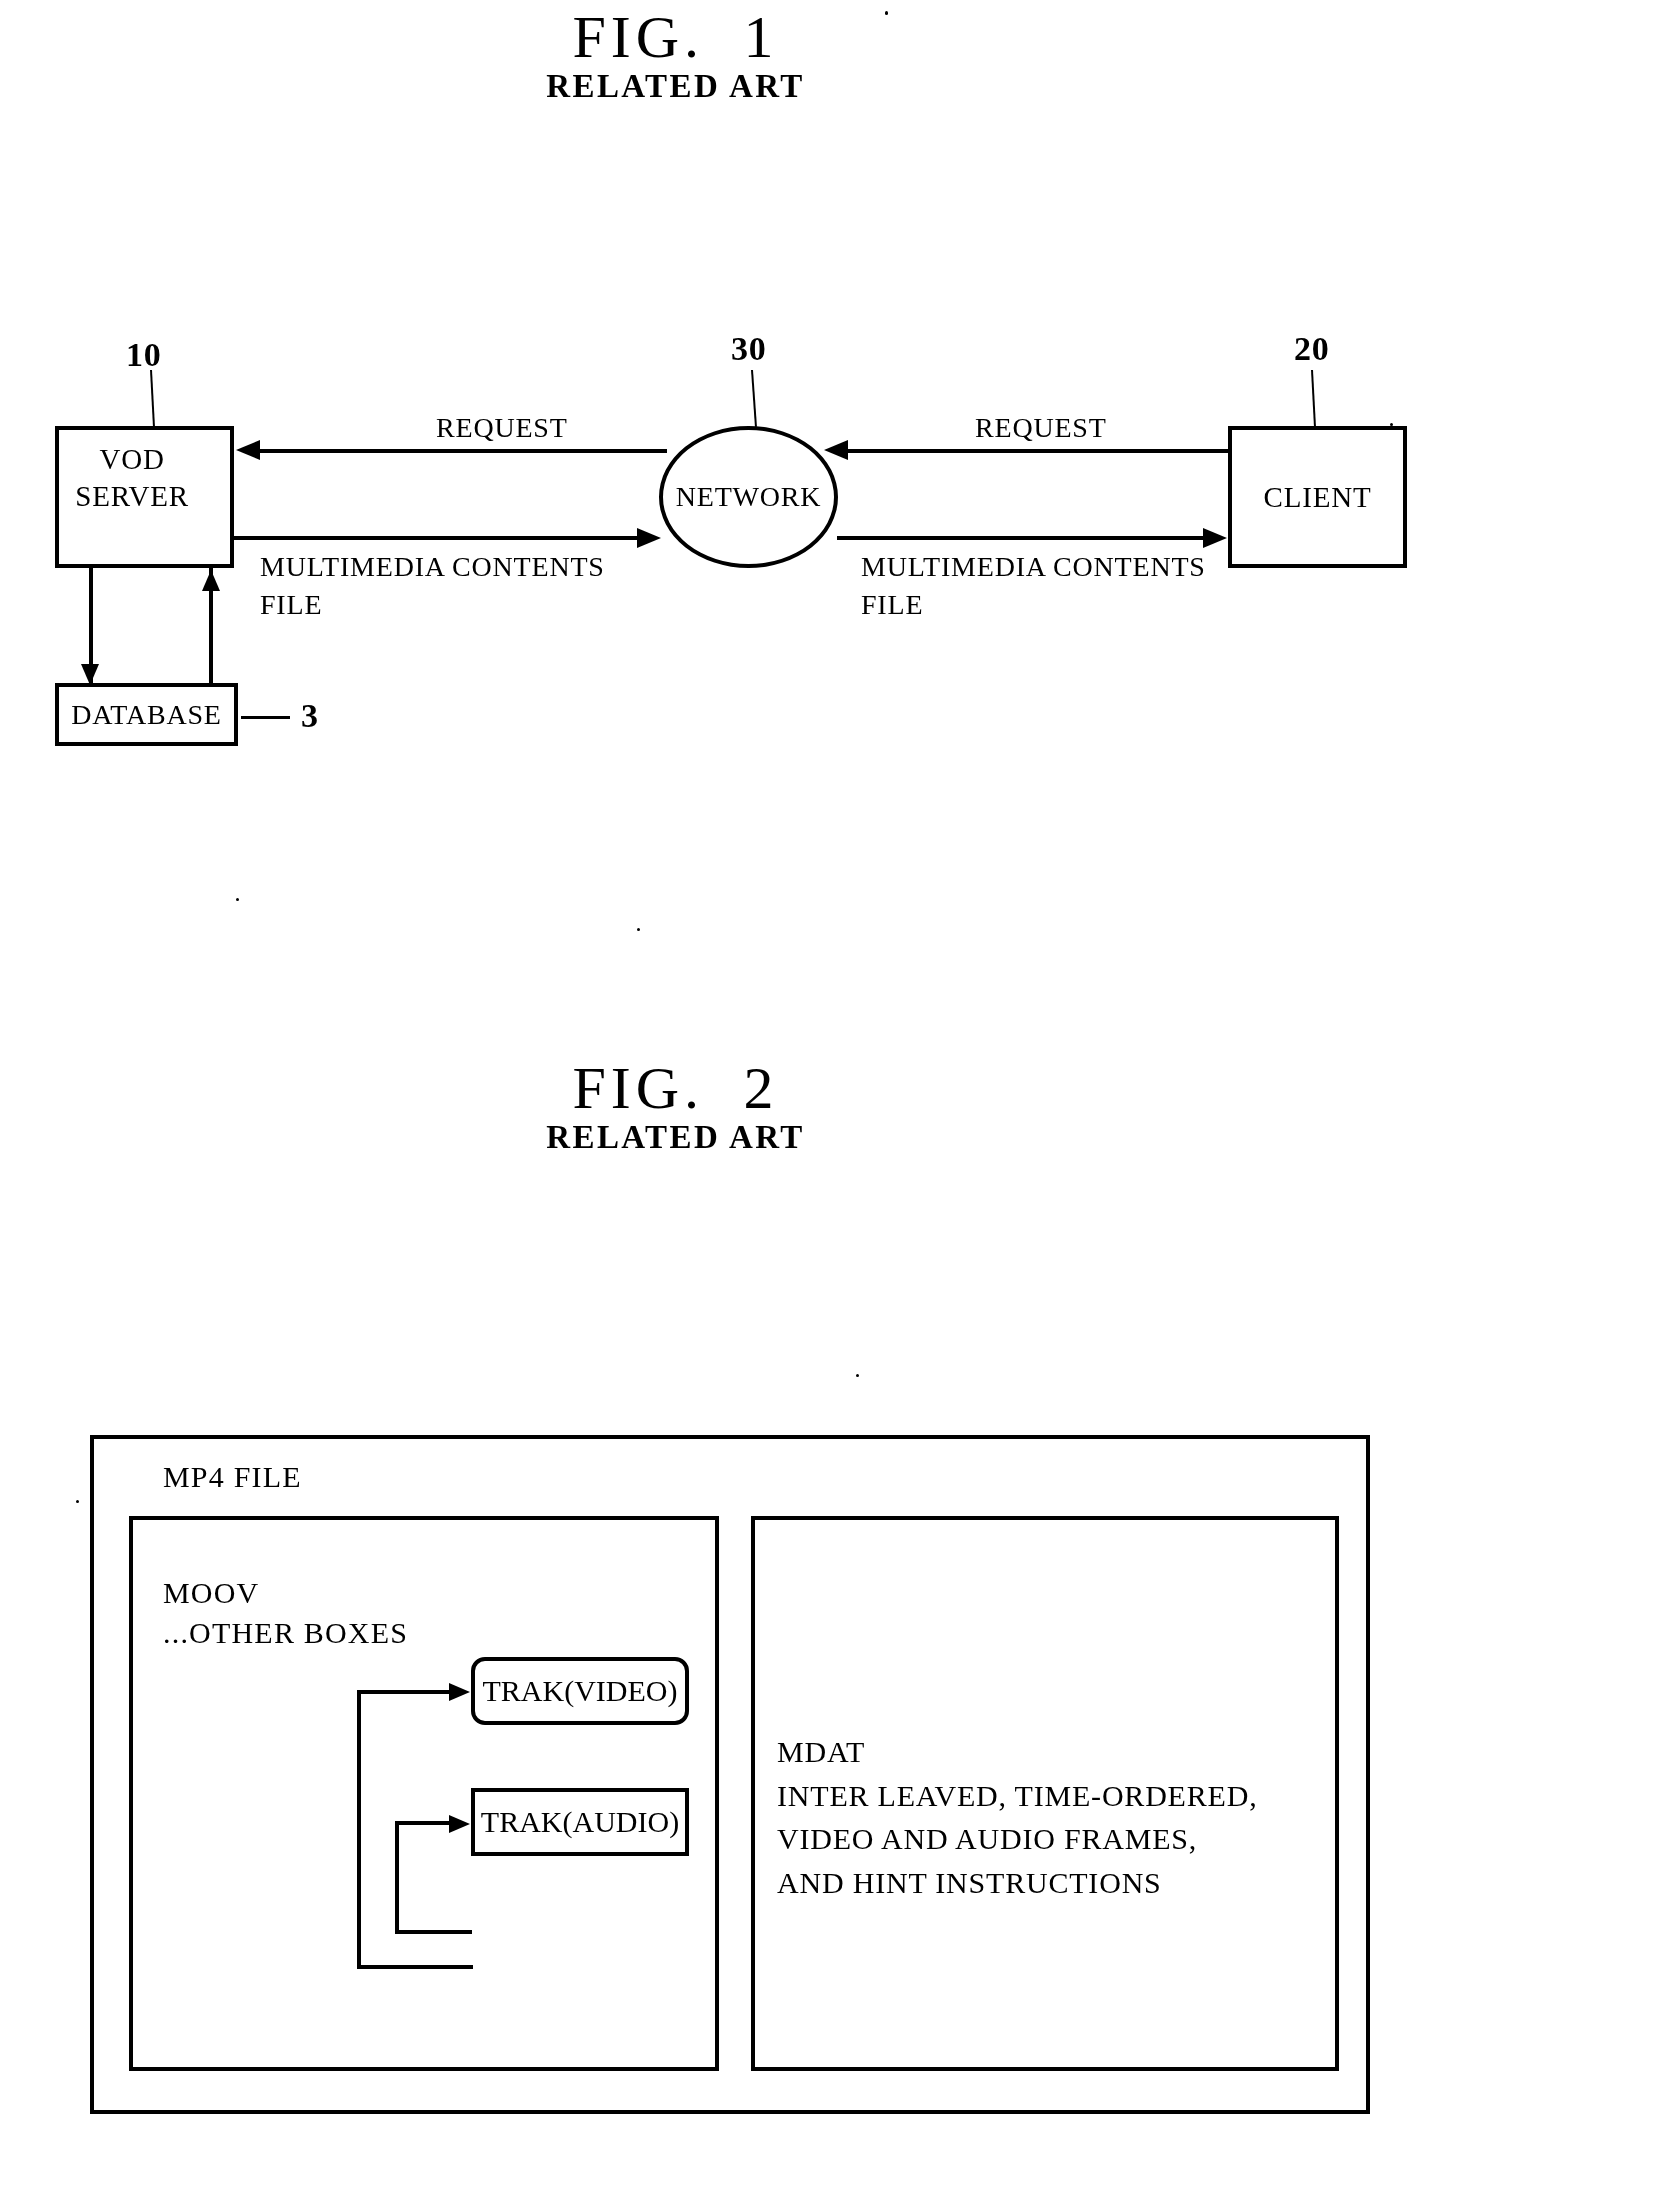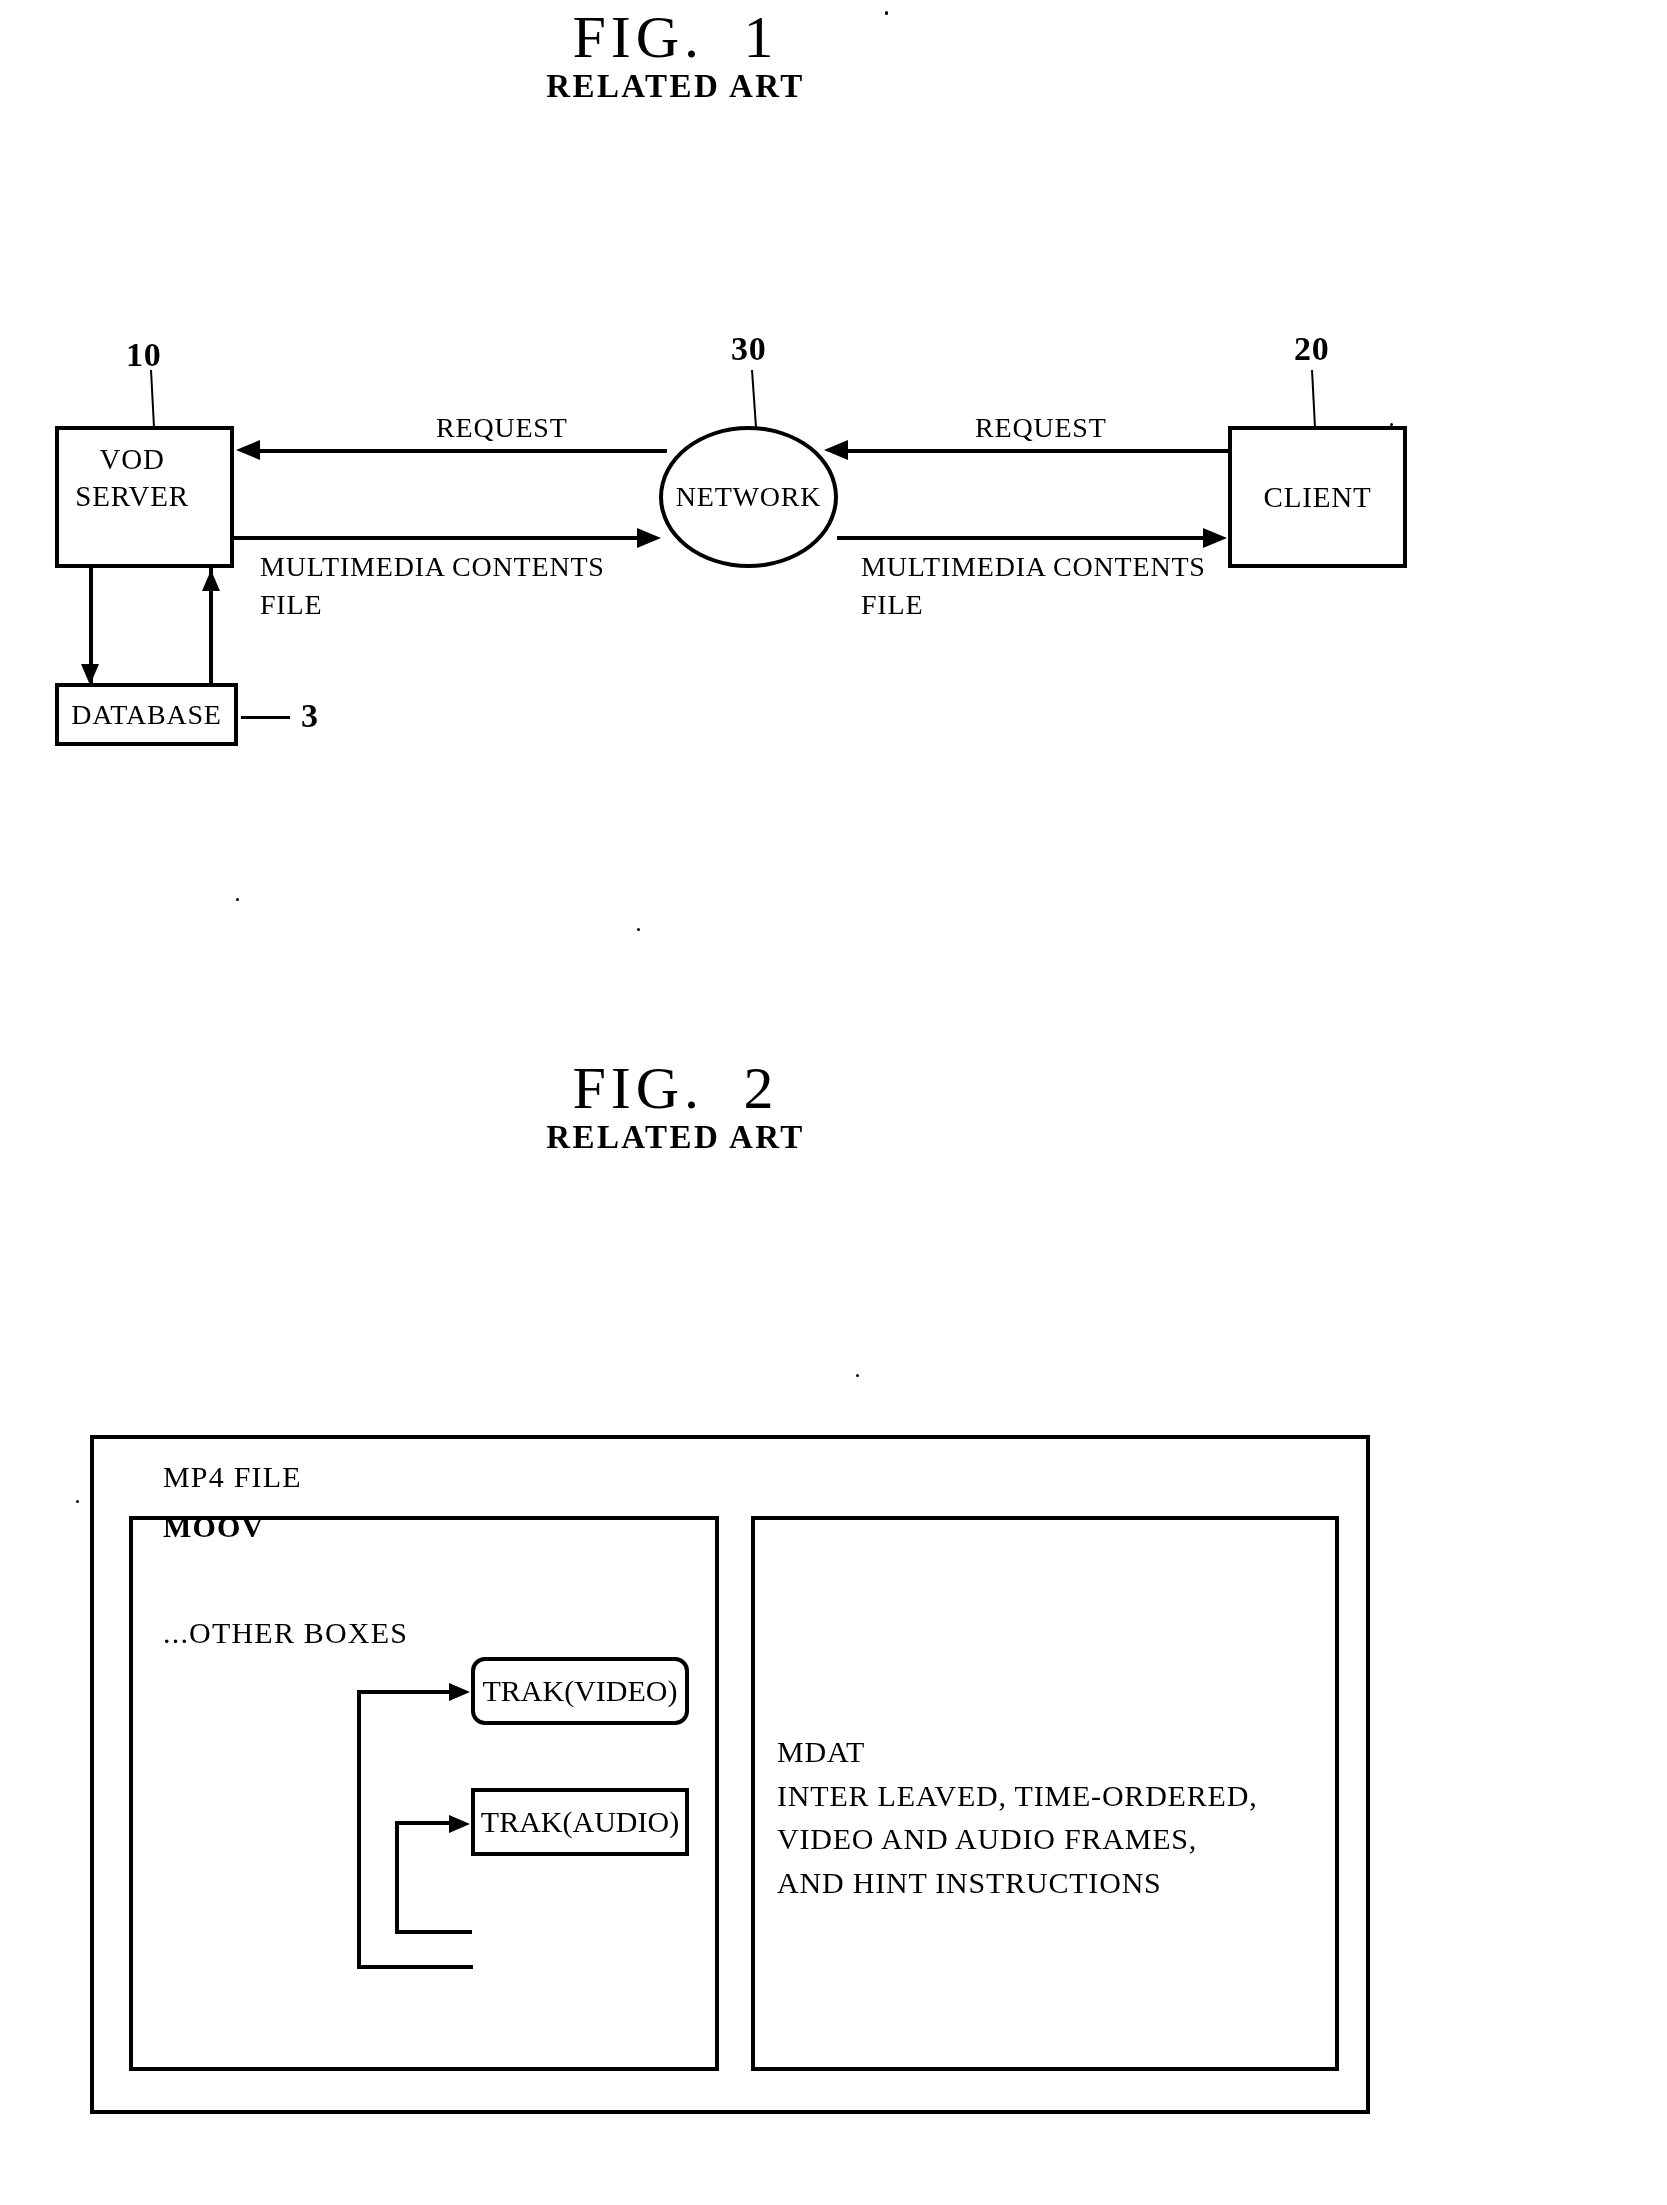--- a/index.html
+++ b/index.html
@@ -202,21 +202,21 @@
 
   <div class="fig-title" style="left:423px; top:1058px; width:505px;">
     <span class="fig-main">FIG.  2</span>
     <span class="fig-sub">RELATED ART</span>
   </div>
 
   <div class="box" style="left:90px; top:1435px; width:1280px; height:679px;"></div>
   <div class="inner-title" style="left:163px; top:1460px;">MP4 FILE</div>
 
   <div class="box" style="left:129px; top:1516px; width:590px; height:555px;"></div>
-  <div class="inner-title" style="left:163px; top:1510px;font-weight:bold;">MOOV</div>
+  <div class="inner-title" style="left:163px; top:1576px;">MOOV</div>
   <div class="inner-title" style="left:163px; top:1616px;">...OTHER BOXES</div>
 
   <div class="trak-box" style="left:471px; top:1657px; width:218px; height:68px;border-radius:14px;">
     <span class="trak-label">TRAK(VIDEO)</span>
   </div>
   <div class="trak-box" style="left:471px; top:1788px; width:218px; height:68px;">
     <span class="trak-label">TRAK(AUDIO)</span>
   </div>
 
   <div class="tline-h" style="left:357px; top:1965px; width:116px;"></div>

